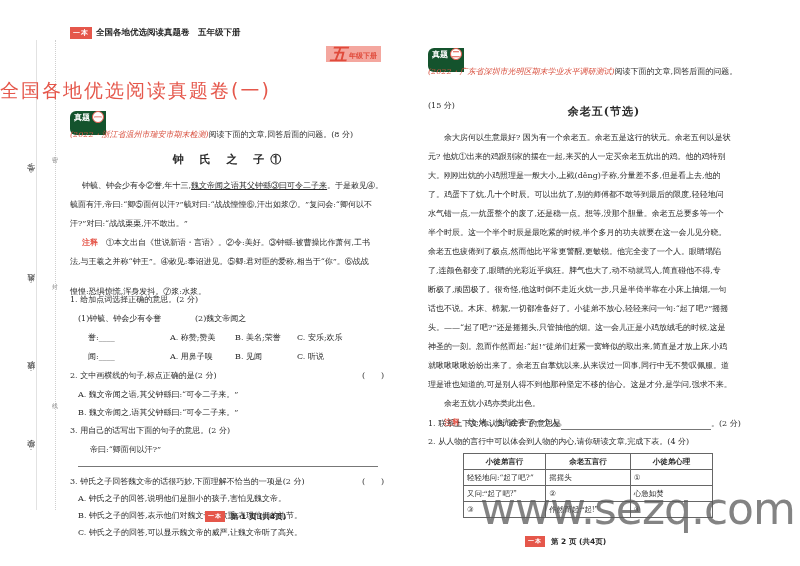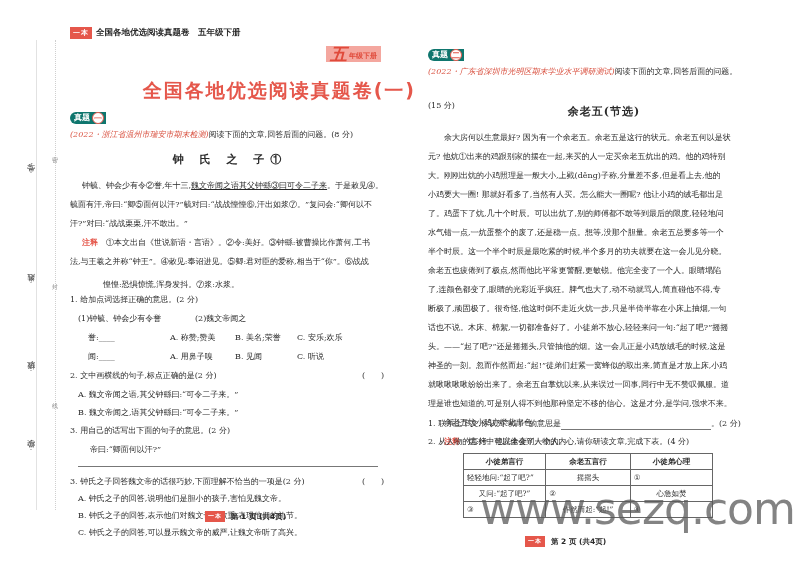--- a/index.html
+++ b/index.html
@@ -9,36 +9,36 @@
   }
   .abs { position:absolute; }
   .red { color:#e5574b; }
   .src { color:#d9503f; font-style:italic; }
   
   .hdr { left:70px; top:27px; font-size:8.5px; font-weight:bold; display:flex; align-items:center; gap:4px; }
   .logo { background:#e5574b; color:#fff; font-size:7px; padding:1px 3px; font-weight:bold; letter-spacing:1px; }
   .grade-badge { left:326px; top:46px; background:#f4a79f; color:#e04a3b; padding:0 4px; display:flex; align-items:flex-end; gap:2px; height:16px; }
   .grade-badge .big { font-size:17px; font-weight:bold; font-style:italic; line-height:16px; }
   .grade-badge .small { font-size:7px; font-weight:bold; line-height:12px; }
-  .title1 { left:0; width:400px; top:78px; text-align:right; color:#e5574b; font-family:"DejaVu Sans",sans-serif; font-weight:bold; font-size:19px; letter-spacing:2px;padding-left:16px; }
-  .tag { display:inline-flex; align-items:center; background:#0f766e; color:#fff; font-size:8px; font-weight:bold; border-radius:6px 0 0 6px; padding:0 2px 0 4px; height:12px; }
+  .title1 { left:0; width:400px; top:78px; text-align:left; color:#e5574b; font-family:"DejaVu Sans",sans-serif; font-weight:normal; font-size:19px; letter-spacing:2px; }
+  .tag { display:inline-flex; align-items:flex-end; background:#14532d; color:#fff; font-size:8px; font-weight:bold; border-radius:6px 0 0 6px; padding:0 2px 12px 4px; height:12px; }
   .tag .num { background:#fff; color:#e5574b; border:1.5px solid #e5574b; border-radius:50%; width:10px; height:10px; font-size:8px; line-height:10px; text-align:center; margin-left:2px; }
   .line { font-size:8px; line-height:19px; white-space:nowrap; }
   .story-title { font-size:11px; font-weight:bold; letter-spacing:6px; text-align:center; }
   .u { text-decoration:underline; }
   .margin-vline { width:0; border-left:1px solid #e2e2e2; }
   .margin-dotline { width:0; border-left:1px dotted #cfcfcf; }
   .margin-label { font-size:8px; writing-mode:vertical-rl; transform:rotate(180deg); color:#555; }
   .margin-mark { font-size:6px; color:#888; }
   .footer { font-family:"DejaVu Sans",sans-serif; font-size:7.5px; font-weight:bold; display:flex; align-items:center; gap:6px; }
   .footer .logo { font-size:6px; }
   .answer-line { border-bottom:1px solid #777; }
   table.q { border-collapse:collapse; font-size:7.5px; }
   table.q td { border:1px solid #666; height:15px; padding:0 3px; }
-  table.q td.c { text-align:center; }
+  table.q td.c { text-align:left;font-family:Liberation Serif, serif; }
   table.q tr.h td { font-weight:bold; text-align:center; }
   .watermark { left:480px; top:483px; font-family:"DejaVu Sans",sans-serif; font-size:44px; color:rgba(90,90,90,0.75); letter-spacing:-1px; }
   .paren { font-size:8px; }
 </style>
 </head>
 <body>
 
 <div class="abs hdr">
   <span class="logo">一本</span>
   <span>全国各地优选阅读真题卷　五年级下册</span>
@@ -76,21 +76,21 @@
 <div class="abs line" style="left:82px;top:176px;">
   <span>钟毓、钟会少有令②誉,年十三,</span><span class="u">魏文帝闻之语其父钟繇③曰可令二子来</span><span>。于是敕见④。</span>
 </div>
 <div class="abs line" style="left:70px;top:195px;">毓面有汗,帝曰:“卿⑤面何以汗?”毓对曰:“战战惶惶⑥,汗出如浆⑦。”复问会:“卿何以不</div>
 <div class="abs line" style="left:70px;top:214px;">汗?”对曰:“战战栗栗,汗不敢出。”</div>
 
 <div class="abs line" style="left:82px;top:233px;">
   <span class="red" style="font-weight:bold;margin-right:8px;">注释</span><span>①本文出自《世说新语・言语》。②令:美好。③钟繇:被曹操比作萧何,工书</span>
 </div>
 <div class="abs line" style="left:70px;top:252px;">法,与王羲之并称“钟王”。④敕见:奉诏进见。⑤卿:君对臣的爱称,相当于“你”。⑥战战</div>
-<div class="abs line" style="left:70px;top:275px;margin-left:33px;">惶惶:恐惧惊慌,浑身发抖。⑦浆:水浆。</div>
+<div class="abs line" style="left:70px;top:282px;">惶惶:恐惧惊慌,浑身发抖。⑦浆:水浆。</div>
 
 <div class="abs line" style="left:70px;top:290px;">1. 给加点词选择正确的意思。(2 分)</div>
 <div class="abs line" style="left:78px;top:309px;">(1)钟毓、钟会少有令誉</div>
 <div class="abs line" style="left:195px;top:309px;">(2)魏文帝闻之</div>
 <div class="abs line" style="left:88px;top:328px;">誉:____</div>
 <div class="abs line" style="left:170px;top:328px;">A. 称赞;赞美</div>
 <div class="abs line" style="left:235px;top:328px;">B. 美名;荣誉</div>
 <div class="abs line" style="left:297px;top:328px;">C. 安乐;欢乐</div>
 <div class="abs line" style="left:88px;top:347px;">闻:____</div>
 <div class="abs line" style="left:170px;top:347px;">A. 用鼻子嗅</div>
@@ -128,21 +128,20 @@
   <span class="src">(2022・广东省深圳市光明区期末学业水平调研测试)</span><span>阅读下面的文章,回答后面的问题。</span>
 </div>
 <div class="abs line" style="left:428px;top:96px;">(15 分)</div>
 
 <div class="abs story-title" style="left:444px;width:320px;top:104px;letter-spacing:1px;">余老五(节选)</div>
 
 <div class="abs" style="left:428px;top:128px;">
   <div class="line" style="padding-left:16px;">余大房何以生意最好? 因为有一个余老五。余老五是这行的状元。余老五何以是状</div>
   <div class="line">元? 他炕①出来的鸡跟别家的摆在一起,来买的人一定买余老五炕出的鸡。他的鸡特别</div>
   <div class="line">大。刚刚出炕的小鸡照理是一般大小,上戥(děng)子称,分量差不多,但是看上去,他的</div>
-  <div class="line">小鸡要大一圈! 那就好看多了,当然有人买。怎么能大一圈呢? 他让小鸡的绒毛都出足</div>
   <div class="line">了。鸡蛋下了炕,几十个时辰。可以出炕了,别的师傅都不敢等到最后的限度,轻轻地问</div>
   <div class="line">水气错一点,一炕蛋整个的废了,还是稳一点。想等,没那个胆量。余老五总要多等一个</div>
   <div class="line">半个时辰。这一个半个时辰是最吃紧的时候,半个多月的功夫就要在这一会儿见分晓。</div>
   <div class="line">余老五也疲倦到了极点,然而他比平常更警醒,更敏锐。他完全变了一个人。眼睛塌陷</div>
   <div class="line">了,连颜色都变了,眼睛的光彩近乎疯狂。脾气也大了,动不动就骂人,简直碰他不得,专</div>
   <div class="line">断极了,顽固极了。很奇怪,他这时倒不走近火炕一步,只是半倚半靠在小床上抽烟,一句</div>
   <div class="line">话也不说。木床、棉絮,一切都准备好了。小徒弟不放心,轻轻来问一句:“起了吧?”摇摇</div>
   <div class="line">头。——“起了吧?”还是摇摇头,只管抽他的烟。这一会儿正是小鸡放绒毛的时候,这是</div>
   <div class="line">神圣的一刻。忽而作然而起:“起!”徒弟们赶紧一窝蜂似的取出来,简直是才放上床,小鸡</div>
   <div class="line">就啾啾啾啾纷纷出来了。余老五自掌炕以来,从来误过一回事,同行中无不赞叹佩服。道</div>

